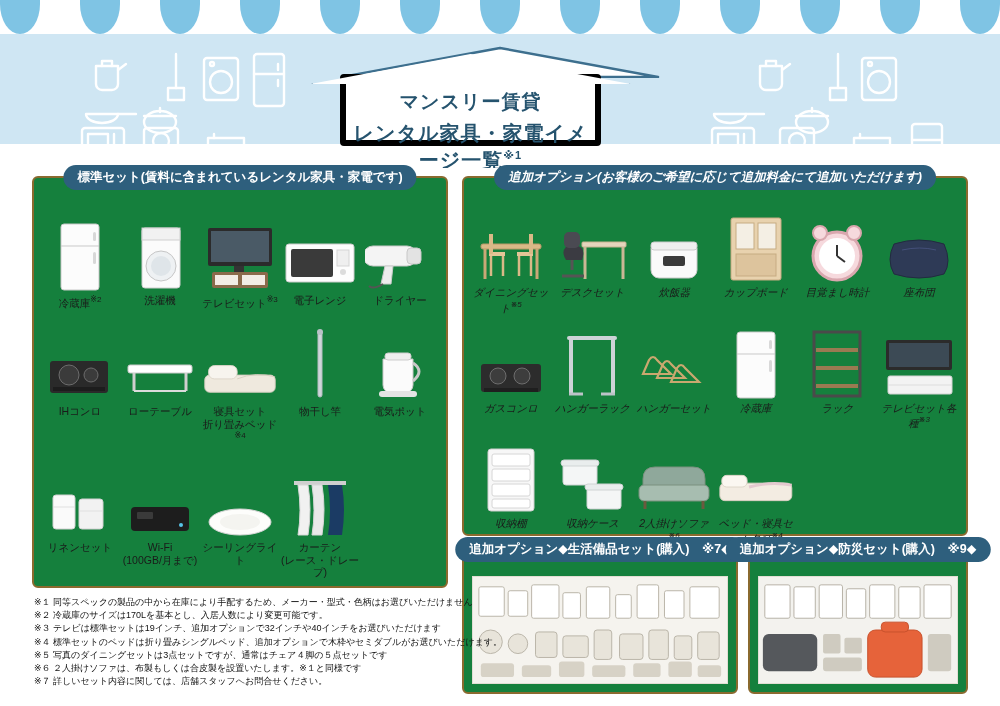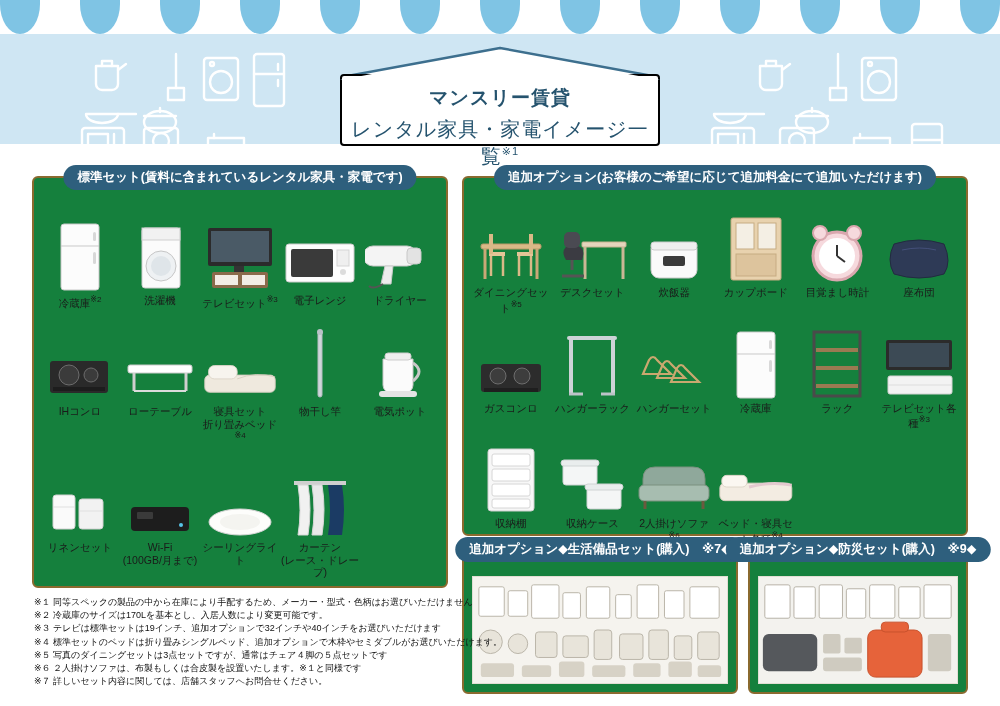--- a/index.html
+++ b/index.html
@@ -30,42 +30,42 @@
     background:#7fc4e4;
     border-bottom-left-radius:20px 30px;
     border-bottom-right-radius:20px 30px;
     margin-right:0px;
   }
   .scallop.alt{background:#ffffff;}
   .header-white-strip{
     position:absolute;left:0;top:144px;width:1000px;height:24px;background:#ffffff;
   }
   .title-box{
-    position:absolute;left:340px;top:74px;width:320px;height:72px;
+    position:absolute;left:340px;top:74px;width:261px;height:72px;
     background:#ffffff;
-    border:2px solid #000000;
+    border:6px solid #000000;
     border-radius:4px;
     text-align:center;
     box-sizing:border-box;
     padding-top:9px;
   }
   .title-box:before{
     content:"";position:absolute;left:50%;top:-26px;margin-left:-160px;
     width:316px;height:30px;
     background:#ffffff;
     border-left:2px solid #3d6f8e;border-right:2px solid #3d6f8e;
     clip-path:polygon(50% 0%,100% 100%,0% 100%);
     border-top:none;
   }
   .roof{
     position:absolute;left:340px;top:46px;width:320px;height:30px;
   }
   .roof svg{display:block;}
   .title-line1{font-size:19px;font-weight:bold;color:#25536e;letter-spacing:1px;}
-  .title-line2{font-size:20px;font-weight:normal;color:#25536e;letter-spacing:1px;margin-top:5px;}
+  .title-line2{font-size:20px;font-weight:bold;color:#25536e;letter-spacing:1px;margin-top:5px;}
   .title-line2 .note{font-size:11px;vertical-align:super;}
 
   .hdr-icons{position:absolute;top:44px;height:100px;}
   .hdr-icons.left{left:78px;}
   .hdr-icons.right{left:708px;}
 
   
   .panel{
     position:absolute;
     border:2px solid #8a6a2f;
@@ -78,21 +78,21 @@
     top:-13px;left:50%;transform:translateX(-50%);
     background:#2e5f7d;
     color:#ffffff;
     font-size:12.5px;
     font-weight:bold;
     padding:4px 14px;
     border-radius:13px;
     white-space:nowrap;
   }
   #panel-standard{left:32px;top:176px;width:416px;height:412px;}
-  #panel-option{left:462px;top:176px;width:506px;height:360px;}
+  #panel-option{left:462px;top:176px;width:506px;height:360px;font-style:italic;}
   #panel-living{left:462px;top:548px;width:276px;height:146px;}
   #panel-disaster{left:748px;top:548px;width:220px;height:146px;}
 
   .grid{
     position:absolute;left:0;top:18px;width:100%;
     display:flex;flex-wrap:wrap;
     box-sizing:border-box;
     padding:6px 6px 0 6px;
   }
   .cell{

